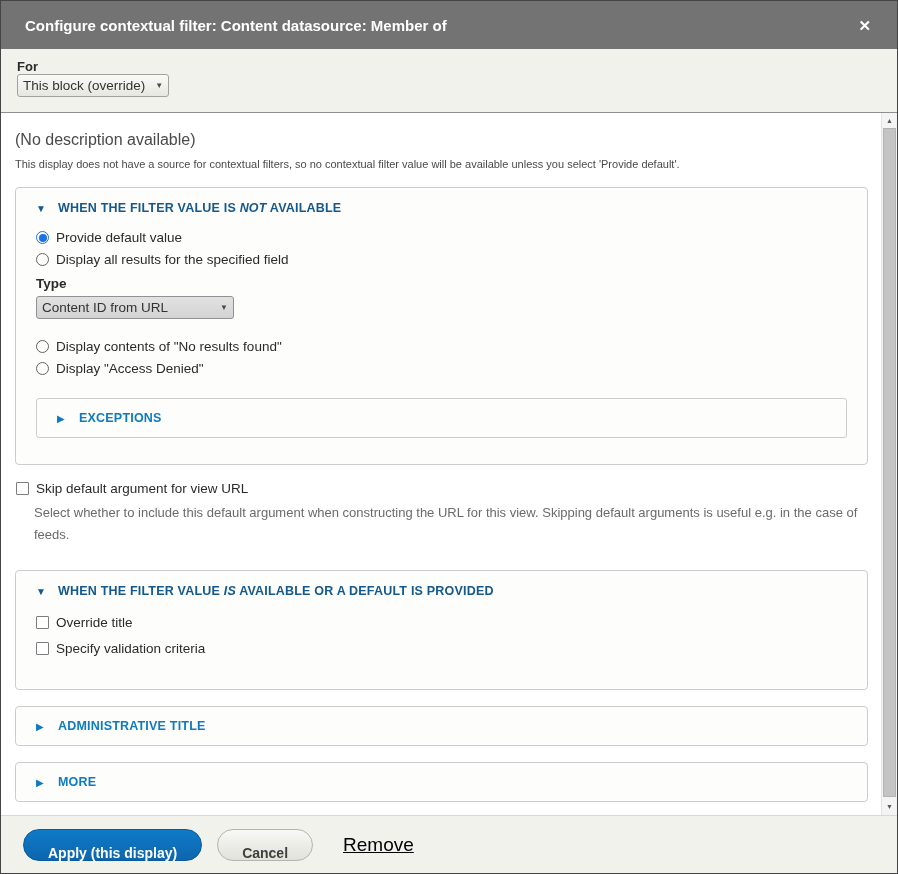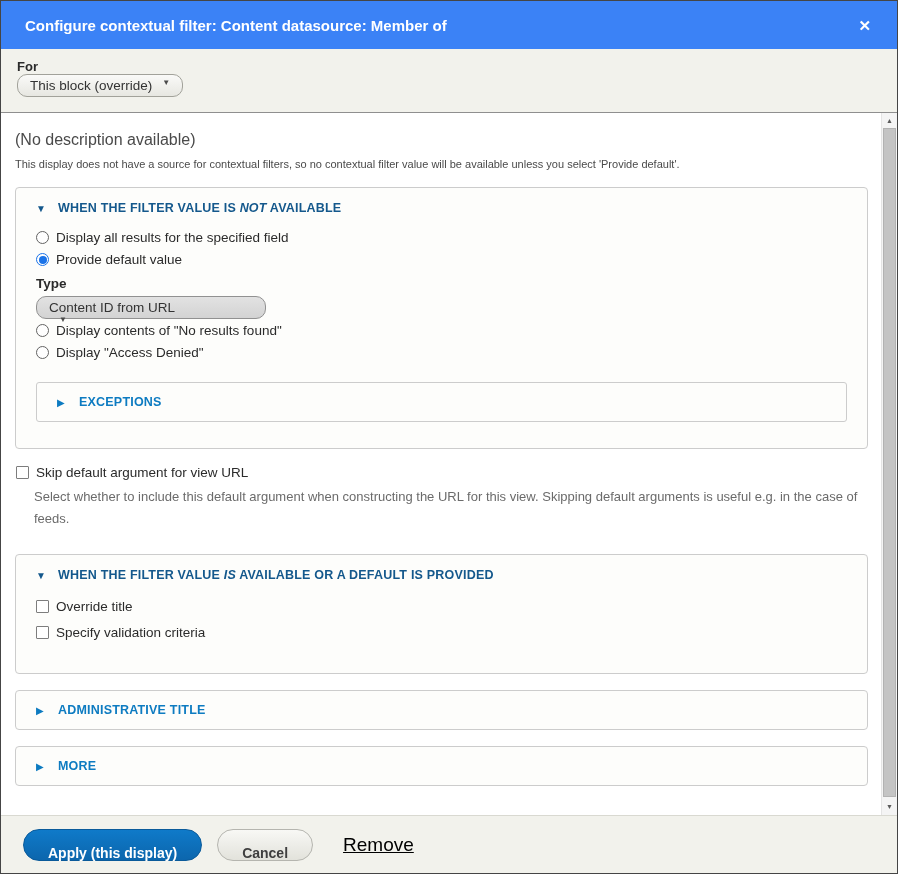--- a/index.html
+++ b/index.html
@@ -10,21 +10,21 @@
   }
   .dialog {
     width: 898px; height: 874px;
     border: 1px solid #454545;
     display: flex; flex-direction: column;
     background: #fff;
   }
   
   .titlebar {
     height: 48px; flex: 0 0 48px;
-    background: #3b82f6;
+    background: #737373;
     display: flex; align-items: center;
     padding: 0 22px 0 24px;
   }
   .titlebar .title {
     flex: 1; color: #fff; font-weight: bold; font-size: 15px;
     white-space: nowrap; overflow: hidden;
   }
   .close-btn {
     background: none; border: none; color: #fff;
     font-size: 15px; font-weight: bold; cursor: pointer;
@@ -32,24 +32,24 @@
   }
   
   .for-bar {
     flex: 0 0 64px;
     background: #f2f2ec;
     border-bottom: 1px solid #8f8f8f;
     padding: 10px 16px 0 16px;
   }
   .for-label { display:block; font-weight: bold; font-size: 13px; color: #2b2b2b; }
   .select {
-    display: inline-flex; 
-    border: 1px solid #a2a29a; border-radius: 10px;
+    display: inline-flex; align-items: center;
+    border: 1px solid #a2a29a; border-radius: 3px;
     background: linear-gradient(#fafaf8, #e7e7e1);
-    padding: 3px 12px; font-size: 13.5px; color: #333;
+    padding: 3px 5px; font-size: 13.5px; color: #333;
     cursor: pointer; height: 23px;
   }
   .select .sel-arrow { font-size: 8px; color: #4a4a4a; margin-left: 10px; }
   
   .content { flex: 1 1 auto; display: flex; background: #fff; overflow: hidden; }
   .scroll-inner { flex: 1; padding: 16px 13px 0 14px; overflow: hidden; }
   .no-desc  { font-size: 16px; color: #4a4a4a; margin: 2px 0 9px; }
   .warning  { font-size: 11px; color: #4a4a4a; margin: 0 0 17px; }
   
   .panel {
@@ -82,24 +82,23 @@
     content: ""; position: absolute; inset: 1.5px;
     border-radius: 50%; background: #1a73e8;
   }
   .checkbox {
     width: 13px; height: 13px; flex: 0 0 13px;
     border: 1px solid #7d7d7d; background: #fff; border-radius: 1px;
     margin-right: 7px;
   }
   .type-label { font-weight: bold; font-size: 13.5px; color: #2b2b2b; margin: 9px 0 5px; }
   .type-select {
-    width: 230px; justify-content: space-between; margin-bottom: 4px;
+    width: 198px; justify-content: space-between; margin-bottom: 20px;
     background: linear-gradient(#e2e2e2, #d3d3d3);
     border: 1px solid #919191;
-    flex-direction: column;
   }
   .inner-panel { margin-top: 22px; margin-bottom: 0; background: #fdfdfb; border-radius: 3px; }
   
   .skip-row { margin: 0 0 6px 1px; }
   .description {
     font-size: 13px; color: #6b6b6b; line-height: 1.7;
     margin: 2px 0 24px 19px; max-width: 828px;
   }
   .panel-body.checks { padding: 4px 20px 22px 20px; }
   .panel-body.checks .opt-row { margin-bottom: 11px; }
@@ -172,26 +171,26 @@
       <p class="warning">This display does not have a source for contextual filters, so no contextual filter value will be available unless you select 'Provide default'.</p>
 
       <div class="panel open">
         <div class="panel-summary">
           <span class="marker">▼</span>
           <span class="legend"><span>WHEN THE FILTER VALUE IS </span><em>NOT</em><span> AVAILABLE</span></span>
         </div>
         <div class="panel-body">
 
           <div class="opt-row">
+            <span class="radio checked"></span>
+            <span>Provide default value</span>
+          </div>
+          <div class="opt-row">
             <span class="radio"></span>
             <span>Display all results for the specified field</span>
-          </div>
-          <div class="opt-row">
-            <span class="radio checked"></span>
-            <span>Provide default value</span>
           </div>
 
           <div class="type-label">Type</div>
           <div class="select type-select">
             <span>Content ID from URL</span>
             <span class="sel-arrow">▼</span>
           </div>
 
           <div class="opt-row">
             <span class="radio"></span>

